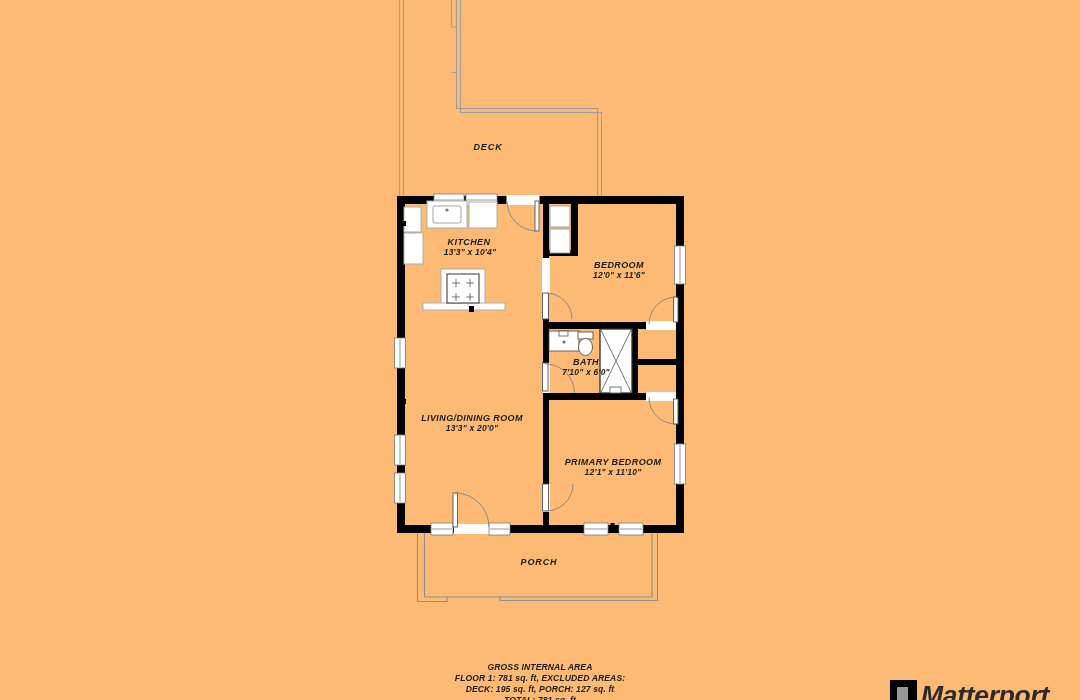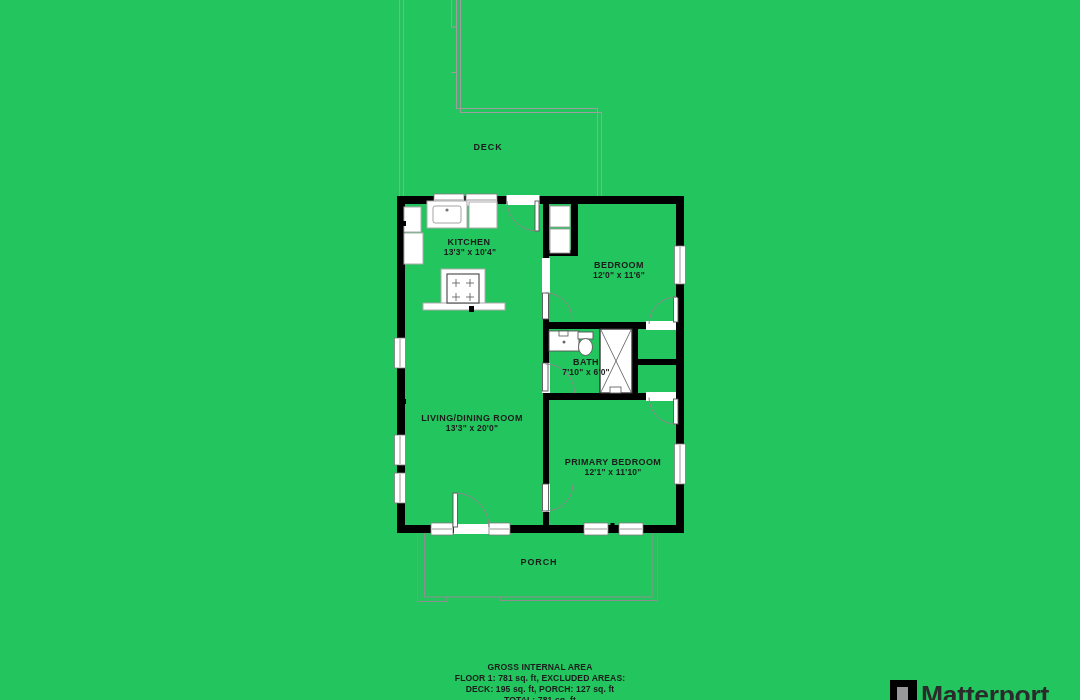--- a/index.html
+++ b/index.html
@@ -1,17 +1,17 @@
 <!DOCTYPE html>
 <html><head>
 <meta charset="utf-8">
 <style>
   html,body{margin:0;padding:0;background:#ffffff;}
   body{width:1080px;height:700px;overflow:hidden;position:relative;}
-  .page{position:absolute;inset:0;background:#22c55e;}
+  .page{position:absolute;inset:0;background:#fdba74;font-style:italic;}
   svg{display:block;}
   svg text{font-family:"Liberation Sans","DejaVu Sans",sans-serif;fill:#1c1c1c;}
   .room-name{font-size:9px;font-weight:700;letter-spacing:.4px;text-anchor:middle;}
   .room-dims{font-size:8.5px;font-weight:600;letter-spacing:.2px;text-anchor:middle;}
   .area-label{font-size:9px;font-weight:700;letter-spacing:.9px;text-anchor:middle;}
   .footer-line{font-size:8.6px;font-weight:700;letter-spacing:.1px;text-anchor:middle;}
   .logo-text{font-size:26.5px;font-weight:700;fill:#2b2b2b;letter-spacing:-.3px;}
 </style>
 </head>
 <body>

